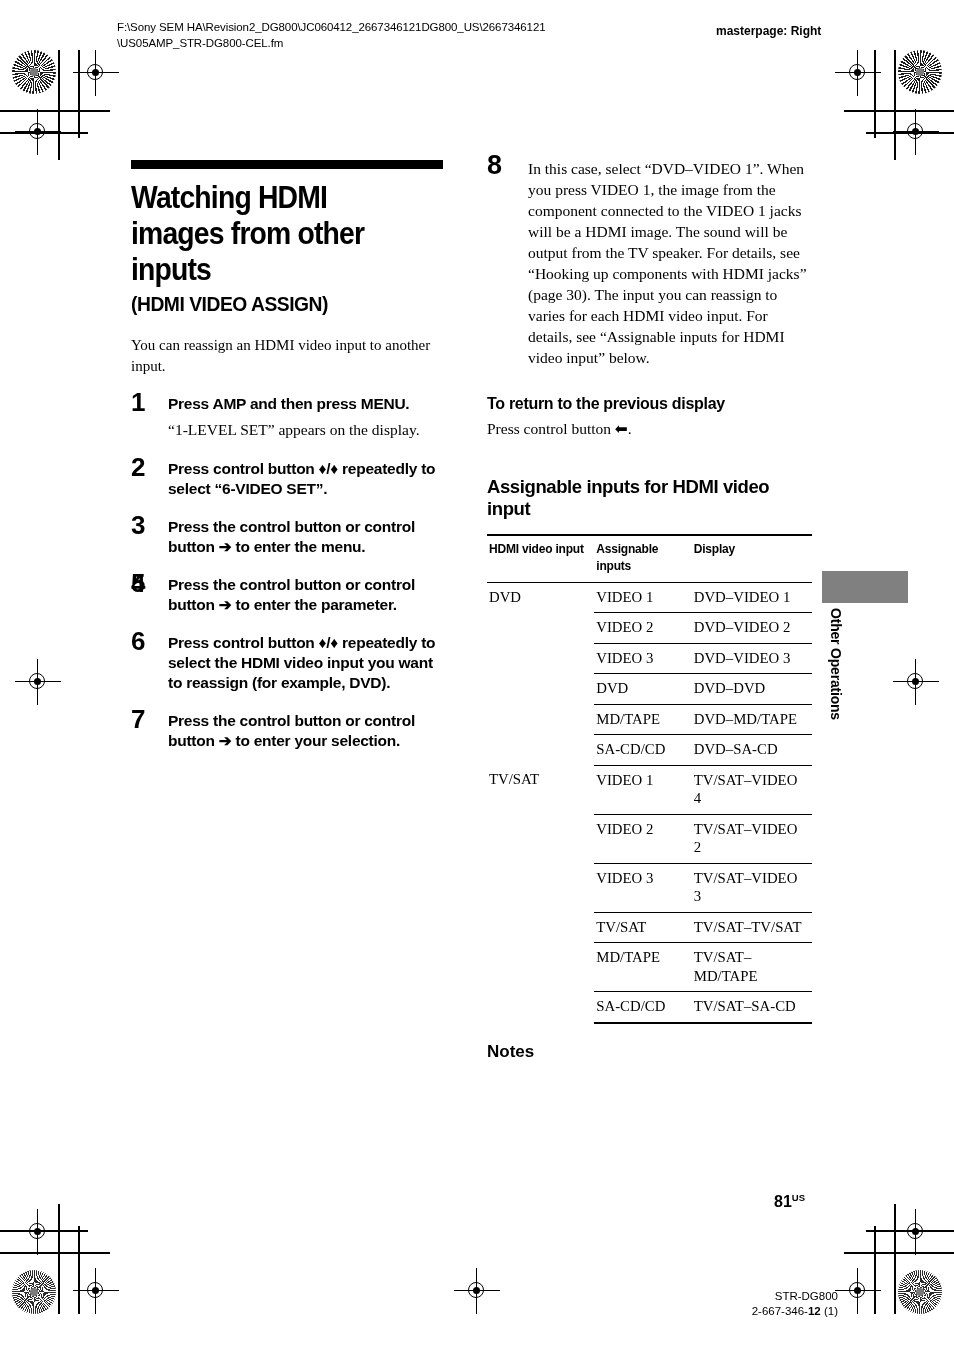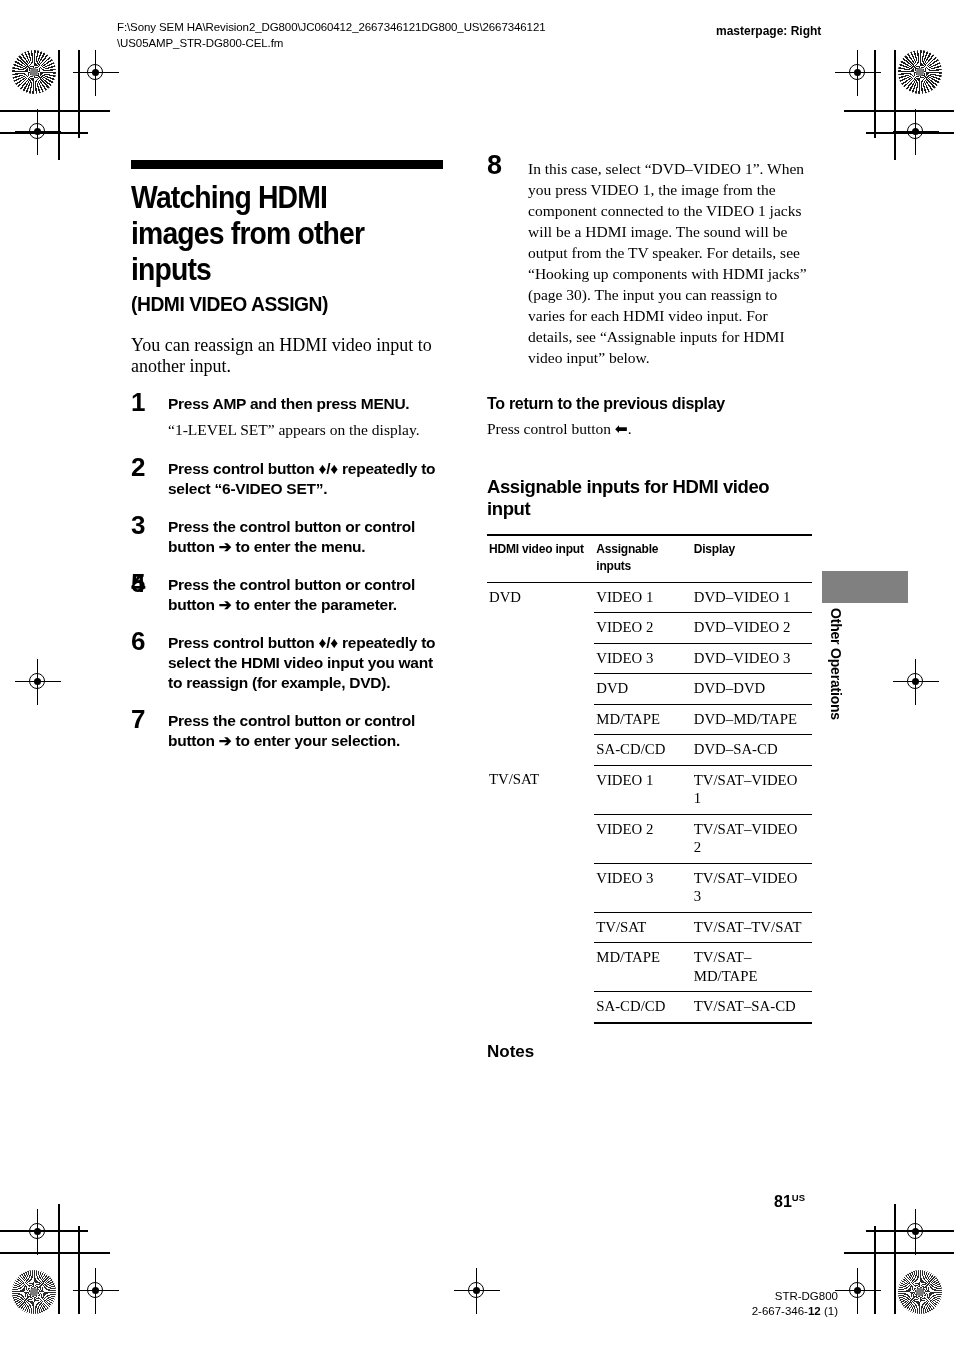--- a/index.html
+++ b/index.html
@@ -109,21 +109,21 @@
     font-weight: bold;
     font-size: 20.5px;
     line-height: 26px;
     letter-spacing: -0.5px;
     margin: 4px 0 0 0;
     transform: scaleX(0.94);
     transform-origin: left top;
   }
 
   .intro {
-    font-size: 18px;
+    font-size: 15px;
     line-height: 20.5px;
     margin: 18px 0 0 0;
   }
 
   
   .step {
     position: relative;
     padding-left: 37px;
     margin-top: 18px;
   }
@@ -473,21 +473,21 @@
         <td class="c-display">DVD–MD/TAPE</td>
       </tr>
       <tr class="grp-last">
         <td class="c-assign">SA-CD/CD</td>
         <td class="c-display">DVD–SA-CD</td>
       </tr>
 
       <tr class="grp-start section-break">
         <td class="c-group" rowspan="6">TV/SAT</td>
         <td class="c-assign">VIDEO 1</td>
-        <td class="c-display">TV/SAT–VIDEO 1</td>
+        <td class="c-display">TV/SAT–VIDEO 4</td>
       </tr>
       <tr>
         <td class="c-assign">VIDEO 2</td>
         <td class="c-display">TV/SAT–VIDEO 2</td>
       </tr>
       <tr>
         <td class="c-assign">VIDEO 3</td>
         <td class="c-display">TV/SAT–VIDEO 3</td>
       </tr>
       <tr>

